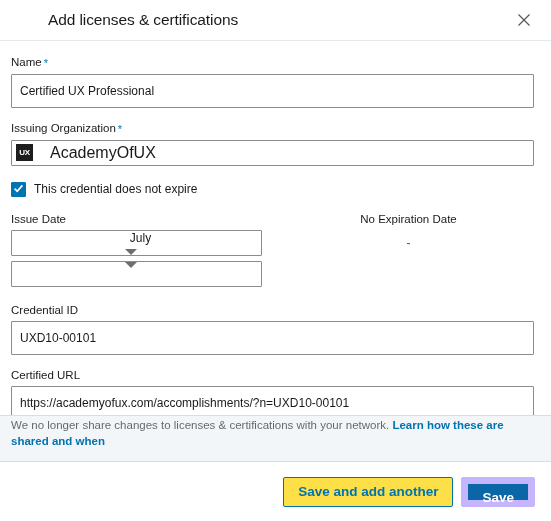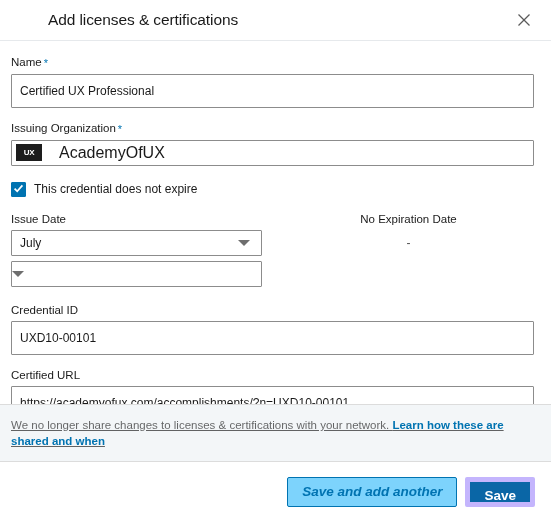--- a/index.html
+++ b/index.html
@@ -101,21 +101,21 @@
     height: 26px;
     box-sizing: border-box;
     border: 1px solid #8c8c8c;
     border-radius: 1px;
     background: #fff;
     display: flex;
     align-items: center;
     padding: 0 0 0 4px;
   }
   .org-logo {
-    width: 26px;
+    width: 17px;
     height: 17px;
     background: #1d1d1d;
     color: #ffffff;
     font-size: 8px;
     font-weight: bold;
     display: flex;
     align-items: center;
     justify-content: center;
     letter-spacing: -0.2px;
     flex-shrink: 0;
@@ -163,20 +163,21 @@
     height: 26px;
     box-sizing: border-box;
     border: 1px solid #8c8c8c;
     border-radius: 1px;
     background: #ffffff;
     display: flex;
     align-items: center;
     position: relative;
     cursor: pointer;
     margin-bottom: 5px;
+    flex-direction: column;
   }
   .select-value {
     font-size: 12px;
     color: rgba(0,0,0,0.9);
     padding-left: 8px;
     flex: 1;
   }
   .caret {
     margin-right: 11px;
     width: 0;
@@ -191,26 +192,25 @@
     line-height: 26px;
   }
 
   .section-gap { height: 11px; }
 
   
   .notice {
     background: #f3f6f8;
     border-top: 1px solid #dcdcdc;
     border-bottom: 1px solid #dcdcdc;
-    padding: 12px 14px 12px 11px;
+    padding: 1px 14px 12px 11px;
     box-sizing: border-box;
     font-size: 11.5px;
     line-height: 16px;
     color: rgba(0,0,0,0.6);
-    text-decoration: underline;
   }
   .notice a {
     color: #0073b1;
     font-weight: bold;
     text-decoration: none;
     cursor: pointer;
   }
 
   
   .actions {
@@ -228,29 +228,28 @@
     font-size: 13.5px;
     font-weight: bold;
     border-radius: 2px;
     cursor: pointer;
     box-sizing: border-box;
     height: 30px;
     padding: 0 14px;
     line-height: 28px;
   }
   .btn-secondary {
-    background: #7dd3fc;
+    background: #fde047;
     border: 1px solid #0073b1;
     color: #0073b1;
     margin-right: 8px;
-    font-style: italic;
   }
   .btn-primary {
     background: #0a66a6;
-    border: 5px solid #c4b5fd;
+    border: 7px solid #c4b5fd;
     color: #ffffff;
   }
 </style>
 </head>
 <body>
 
 <div class="modal">
 
   <div class="modal-header">
     <div class="modal-title">Add licenses &amp; certifications</div>

